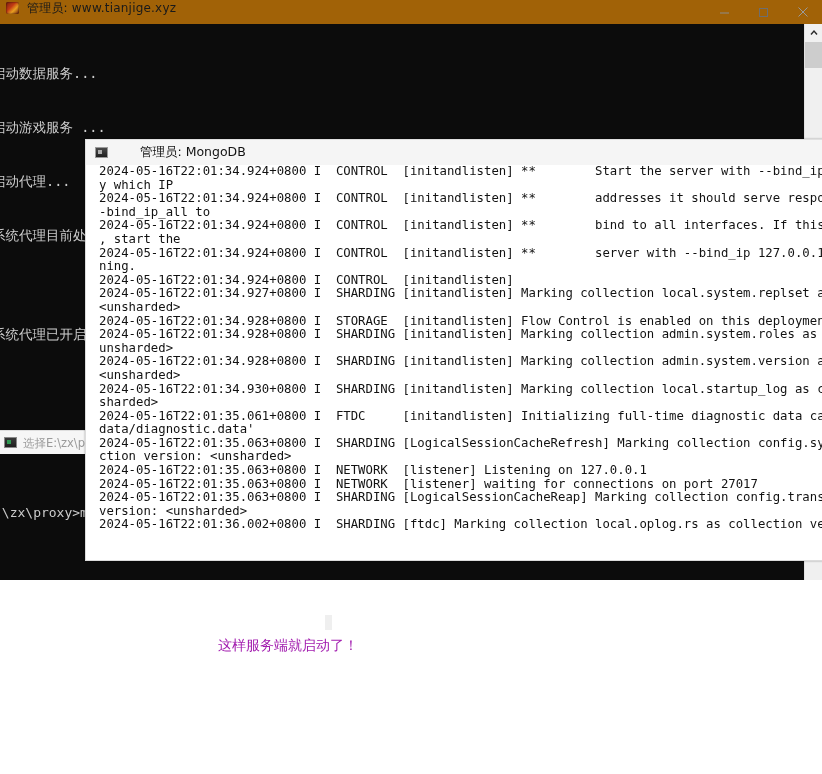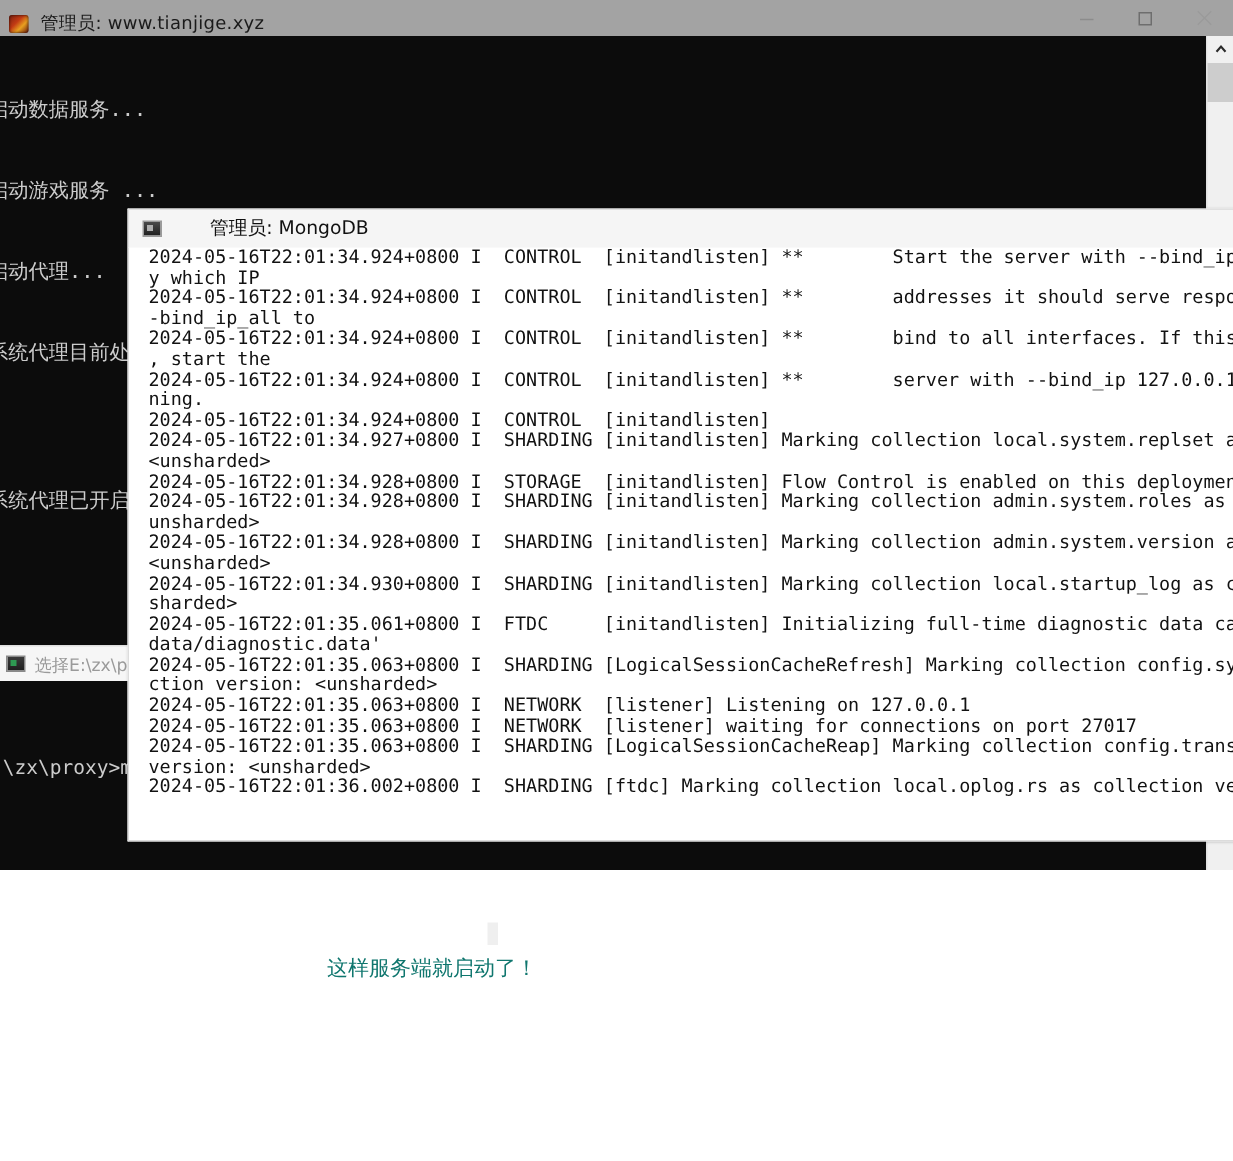--- a/index.html
+++ b/index.html
@@ -20,24 +20,24 @@
     position: absolute;
     left: 0; top: 0;
     width: 822px;
     height: 580px;
   }
   #back-titlebar {
     position: absolute;
     left: 0; top: 0;
     width: 822px;
     height: 24px;
-    background: #a3a3a3;
+    background: #a16207;
     border-bottom: 1px solid #e6e6e6;
     display: flex;
-    align-items: flex-end;
+    align-items: flex-start;
   }
   #back-app-icon {
     width: 16px; height: 16px;
     margin-left: 5px;
     margin-right: 6px;
     flex: 0 0 auto;
     position: relative;
   }
   #back-app-icon .ic {
     position: absolute;
@@ -87,21 +87,21 @@
     font-size: 13.5px;
     line-height: 18px;
     white-space: pre;
   }
   #back-console-text .line { height: 18px; }
   #back-console-text .gap { height: 9px; }
   .red-note {
     position: absolute;
     left: 218px;
     top: 637px;
-    color: #0f766e;
+    color: #a21caf;
     font-family: Liberation Serif, serif;
     font-size: 14px;
     white-space: nowrap;
   }
   #bottom-cursor {
     position: absolute;
     left: 325px;
     top: 615px;
     width: 7px;
     height: 15px;

